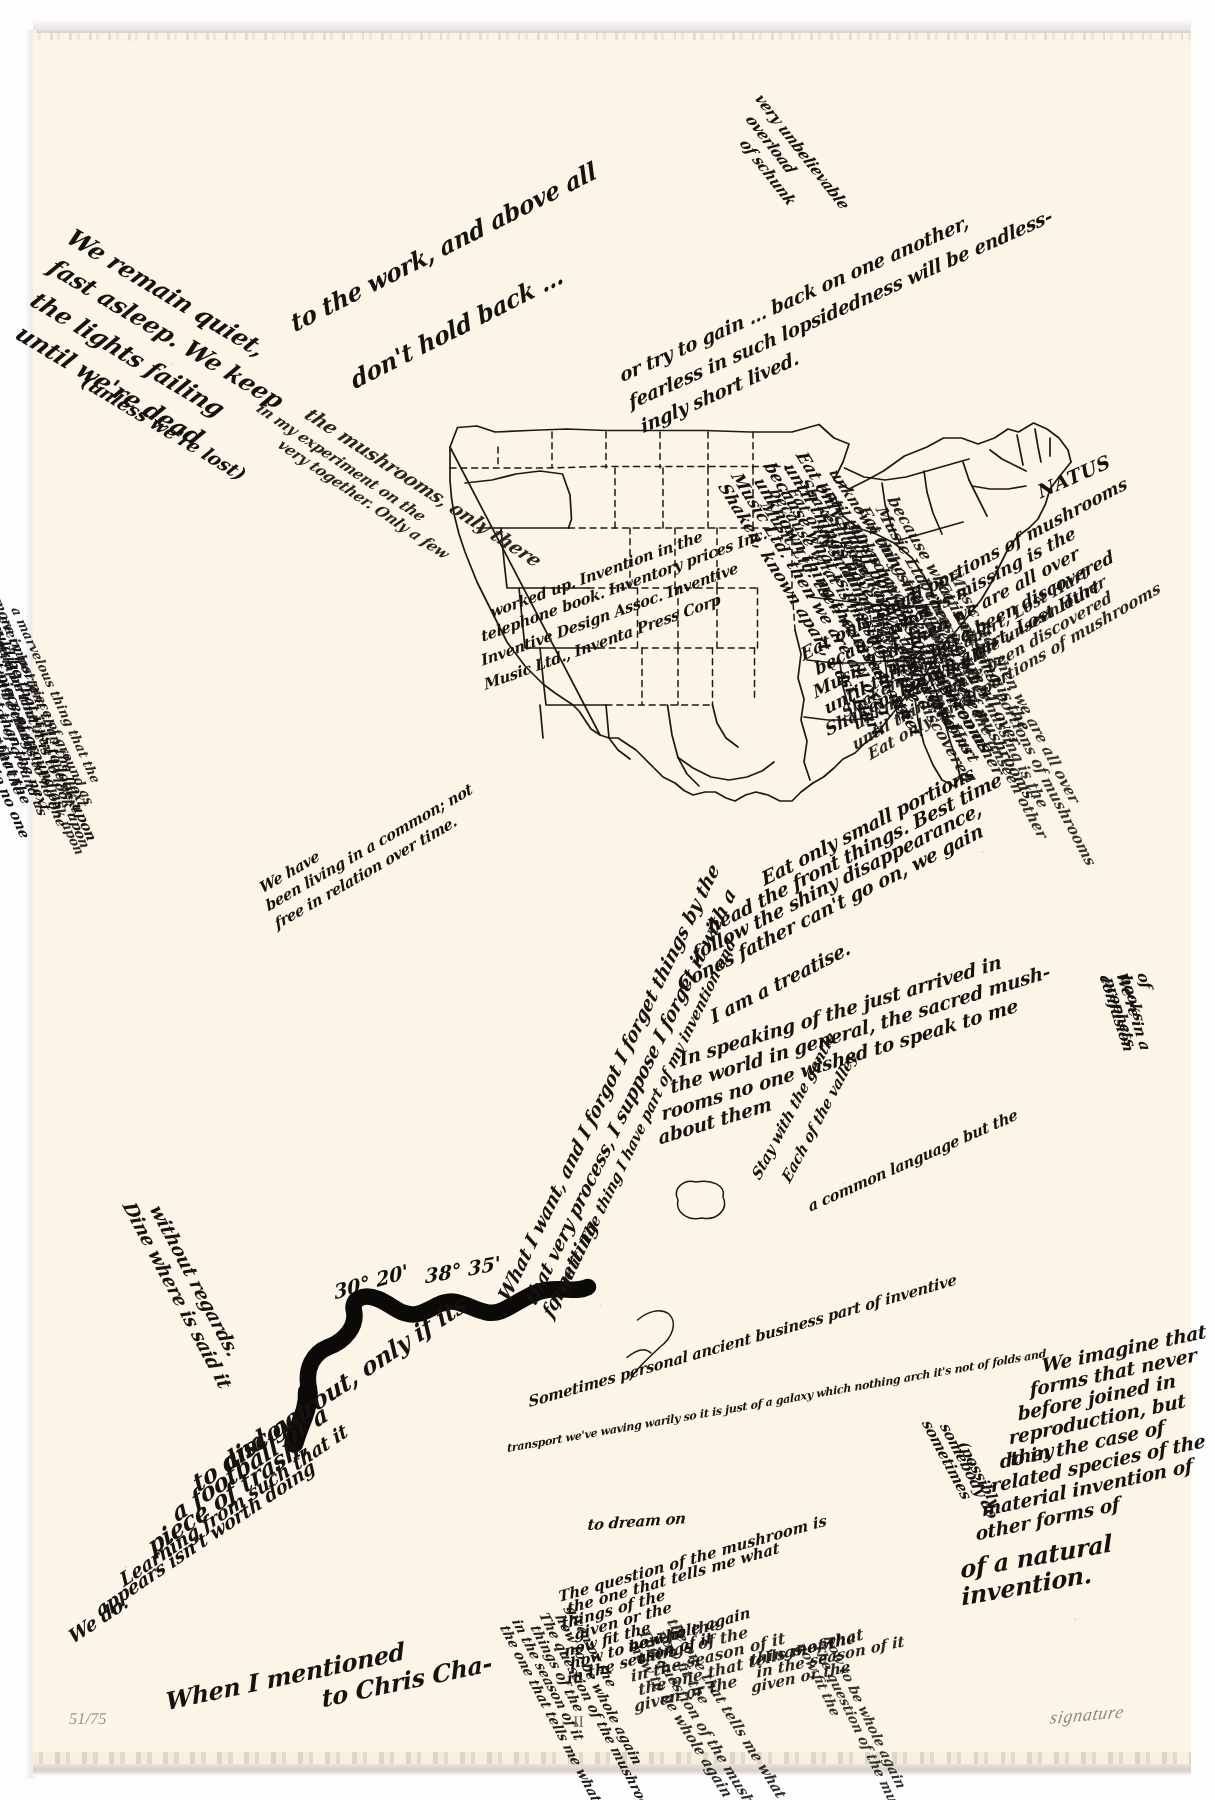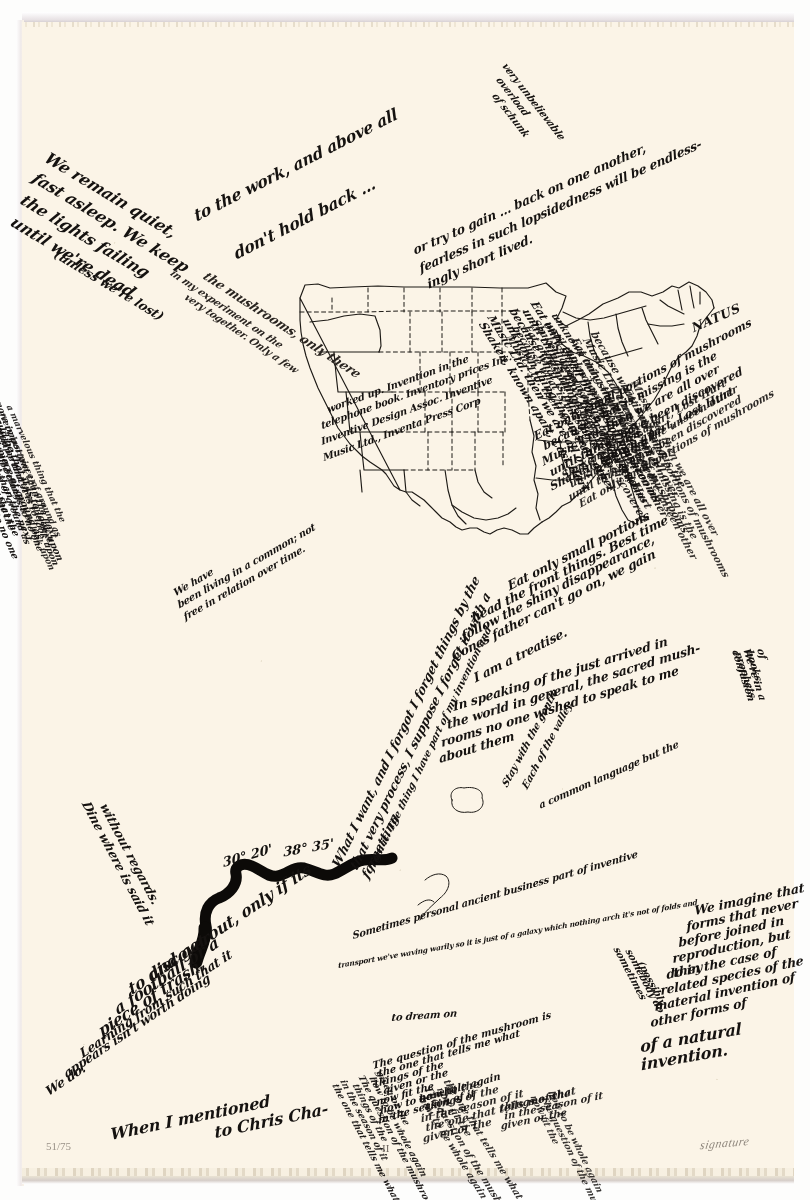--- a/index.html
+++ b/index.html
@@ -382,17 +382,17 @@
   </div>
   <div class="mass" style="left:556px; top:1090px; transform:rotate(64deg) skewX(-12deg); opacity:.85;">
     <div class="row" style="font-size:9px;">how to be whole again</div>
     <div class="row" style="font-size:9px;margin-top:-1px;margin-left:3px;">The question of the mushroom is</div>
     <div class="row" style="font-size:9px;margin-top:-1px;">now fit the</div>
   </div>
 
   <div class="coord" style="left:222px; top:848px; transform:rotate(-16deg) skewX(-10deg);">30° 20'</div>
   <div class="coord" style="left:283px; top:840px; transform:rotate(-10deg) skewX(-10deg);">38° 35'</div>
 
-  <div class="edition" style="left:46px; top:1140px;">51/75</div>
+  <div class="edition" style="left:46px; top:1140px;font-style:italic;">51/75</div>
   <div class="numeral" style="left:382px; top:1142px;">II</div>
   <div class="sig" style="left:700px; top:1136px; transform:rotate(-5deg) skewX(-14deg); font-size:12px;">signature</div>
 
 </div>
 
 </body></html>

